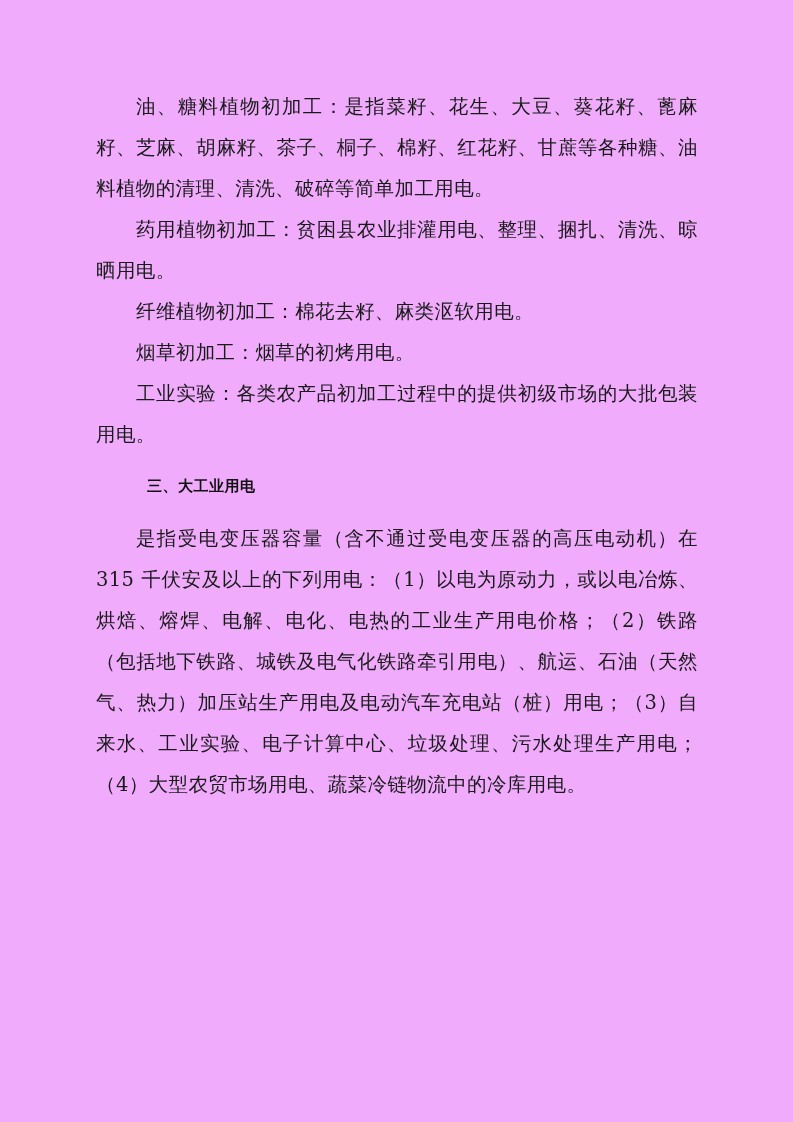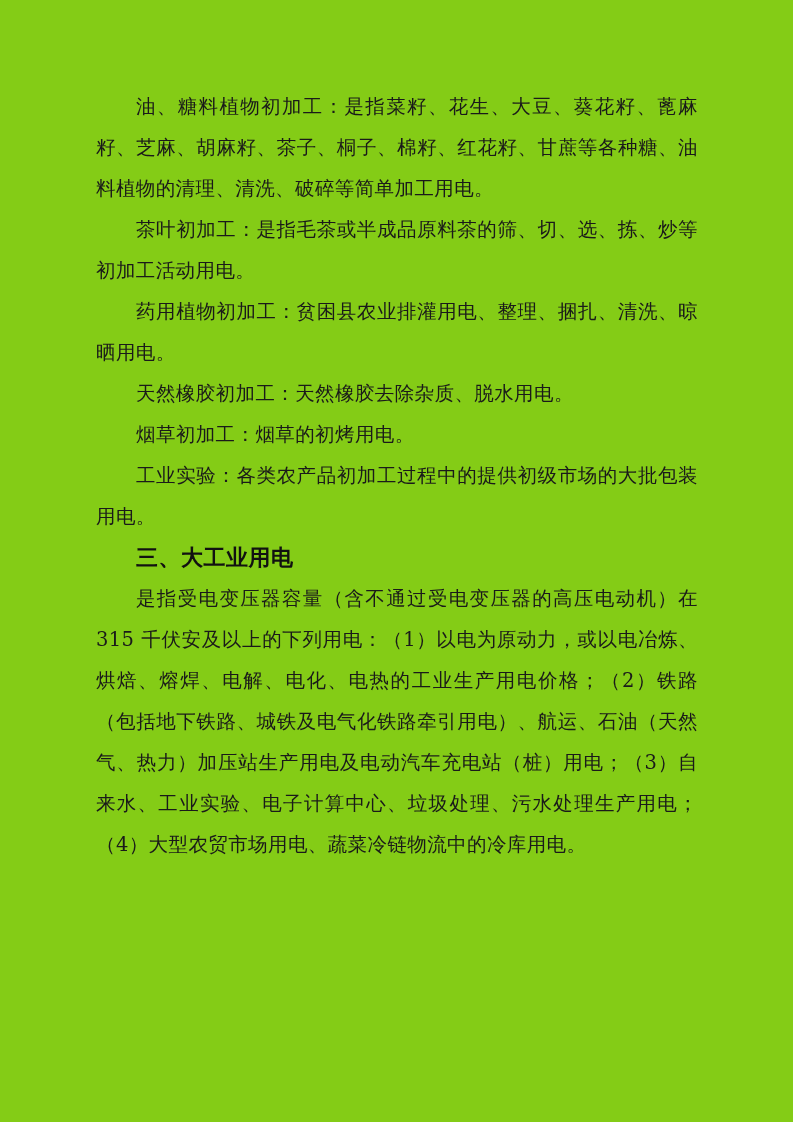--- a/index.html
+++ b/index.html
@@ -4,21 +4,21 @@
 <style>
   html, body {
     margin: 0;
     padding: 0;
     background: #ffffff;
   }
   .page {
     position: relative;
     width: 793px;
     height: 1122px;
-    background: #84cc16;
+    background: #f0abfc;
     margin: 0 auto;
     overflow: hidden;
     box-sizing: border-box;
   }
   .content {
     position: absolute;
     left: 96px;
     top: 86px;
     width: 602px;
   }
@@ -31,43 +31,42 @@
     text-justify: inter-ideograph;
     margin: 0;
     letter-spacing: 0.4px;
     text-indent: 40px;
   }
   .bold-lead {
     font-weight: bold;
   }
   .heading {
     font-family: "DejaVu Serif", "Liberation Serif", serif;
-    font-size: 22px;
+    font-size: 15px;
     line-height: 41px;
     font-weight: bold;
     color: #111111;
     text-indent: 40px;
-    margin: 0;
+    margin: 11px;
     letter-spacing: 0.5px;
   }
 </style>
 </head>
 <body>
 
 <div class="page">
   <div class="content">
 
     <p class="para">油、糖料植物初加工：是指菜籽、花生、大豆、葵花籽、蓖麻籽、芝麻、胡麻籽、茶子、桐子、棉籽、红花籽、甘蔗等各种糖、油料植物的清理、清洗、破碎等简单加工用电。</p>
 
-    <p class="para">茶叶初加工：是指毛茶或半成品原料茶的筛、切、选、拣、炒等初加工活动用电。</p>
 
     <p class="para">药用植物初加工：贫困县农业排灌用电、整理、捆扎、清洗、晾晒用电。</p>
 
+    <p class="para">纤维植物初加工：棉花去籽、麻类沤软用电。</p>
 
-    <p class="para">天然橡胶初加工：天然橡胶去除杂质、脱水用电。</p>
 
     <p class="para">烟草初加工：烟草的初烤用电。</p>
 
     <p class="para">工业实验：各类农产品初加工过程中的提供初级市场的大批包装用电。</p>
 
 
     <p class="heading">三、大工业用电</p>
 
     <p class="para">是指受电变压器容量（含不通过受电变压器的高压电动机）在 315 千伏安及以上的下列用电：（1）以电为原动力，或以电冶炼、烘焙、熔焊、电解、电化、电热的工业生产用电价格；（2）铁路（包括地下铁路、城铁及电气化铁路牵引用电）、航运、石油（天然气、热力）加压站生产用电及电动汽车充电站（桩）用电；（3）自来水、工业实验、电子计算中心、垃圾处理、污水处理生产用电；（4）大型农贸市场用电、蔬菜冷链物流中的冷库用电。</p>
 

